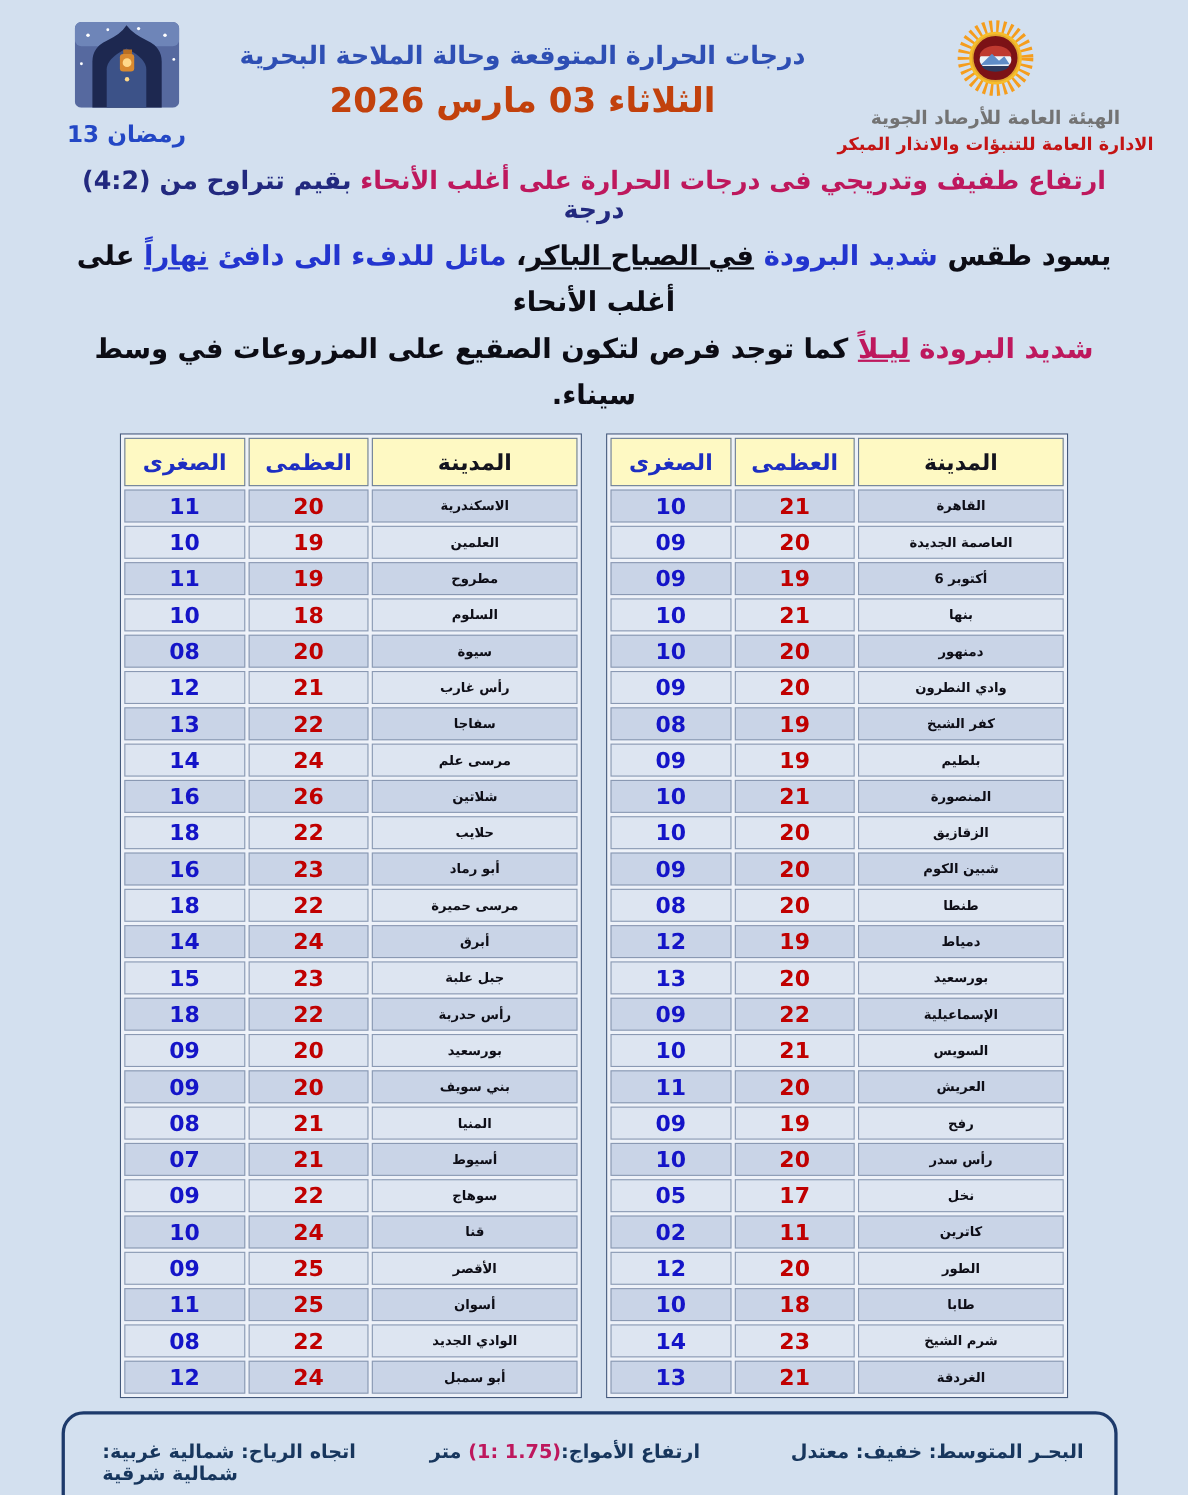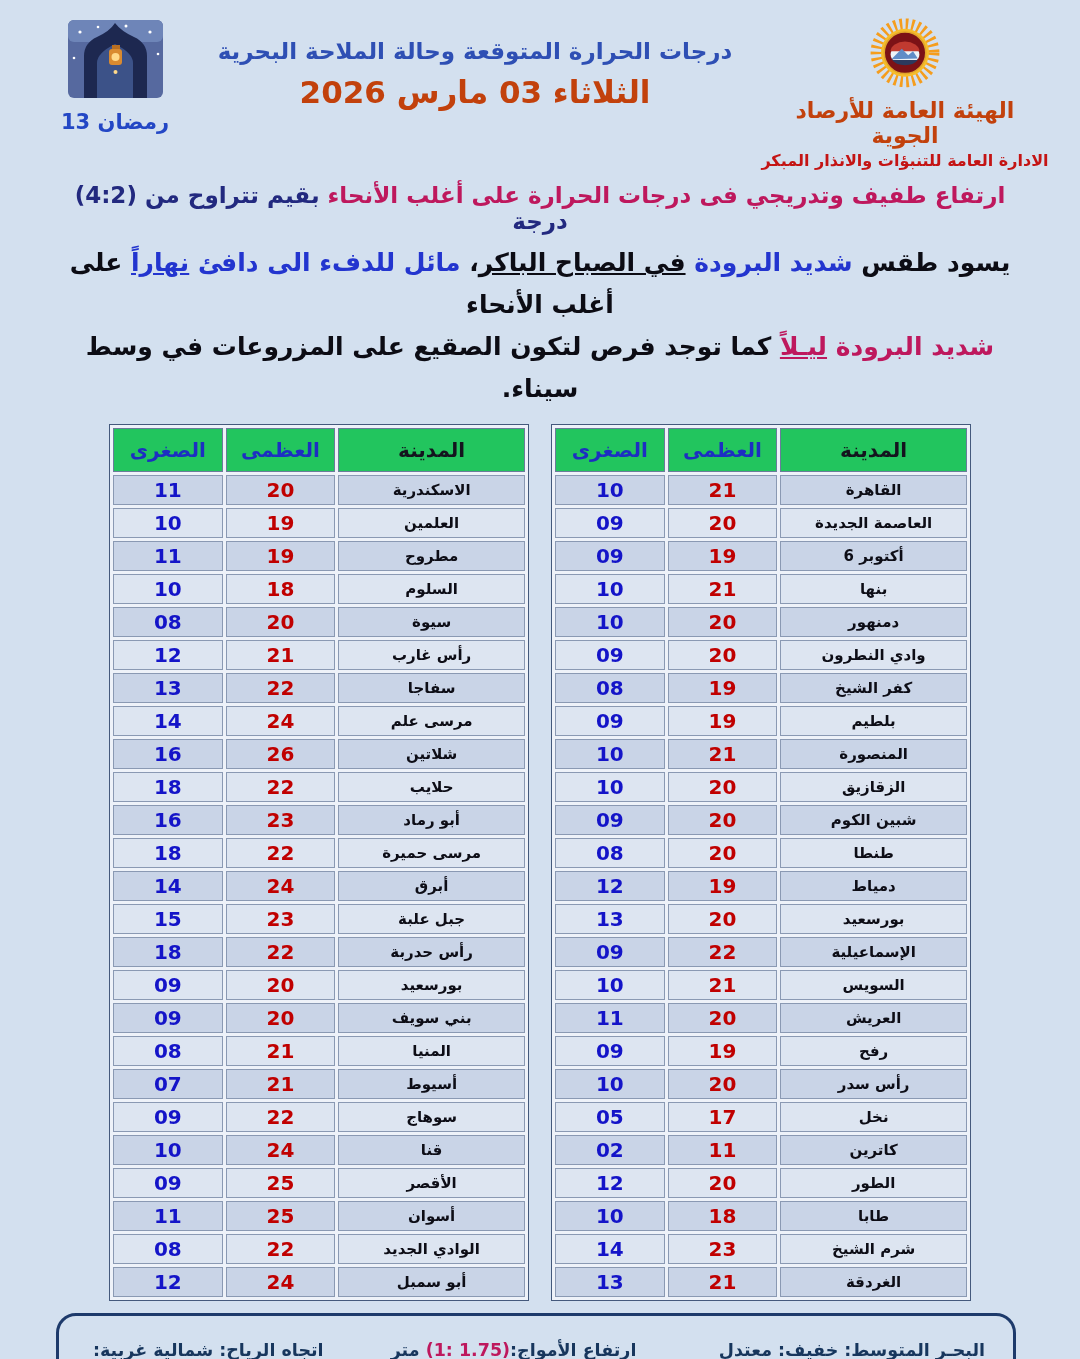--- a/index.html
+++ b/index.html
@@ -2,46 +2,46 @@
 <html lang="ar" dir="rtl"><head>
 <meta charset="utf-8">
 <style>
   html,body{margin:0;padding:0;background:#d3e0ef;}
   .page{position:relative;width:1080px;height:1359px;background:#d3e0ef;overflow:hidden;
         direction:rtl;font-family:"DejaVu Sans",sans-serif;font-weight:bold;color:#0c0c14;}
   
   .header{display:flex;justify-content:space-between;align-items:flex-start;padding:16px 30px 0 40px;}
   .org{width:290px;text-align:center;}
   .org .logo{line-height:0;}
-  .org-l1{color:#c2410c;font-size:22px;margin-top:2px;}
+  .org-l1{color:#737373;font-size:17px;margin-top:2px;}
   .org-l2{color:#c41414;font-size:16px;margin-top:3px;}
   .center{flex:1;text-align:center;padding-top:22px;}
   .title{color:#2e4fb4;font-size:23px;}
   .date{color:#c2410c;font-size:31px;margin-top:10px;}
   .hijri{width:150px;text-align:center;padding-top:4px;}
   .hijri .lantern{line-height:0;}
   .hijri-date{color:#2347c5;font-size:21px;margin-top:12px;}
   
   .sum1{text-align:center;font-size:23px;margin-top:12px;padding:0 60px;}
   .sum2{text-align:center;font-size:25px;line-height:42px;margin-top:8px;padding:0 60px;}
   .red{color:#be185d;}
   .blue{color:#2335cf;}
   .dkblue{color:#22297f;}
   .u{text-decoration:underline;}
   
   .tables{display:flex;justify-content:center;gap:22px;margin-top:14px;}
   table.temps{width:420px;border-collapse:separate;border-spacing:3px;background:#eef2f9;
               border:1px solid #44597c;}
-  table.temps th{background:#22c55e;height:40px;font-size:20px;border:1px solid #6a7c9a;}
+  table.temps th{background:#fef9c3;height:40px;font-size:20px;border:1px solid #6a7c9a;}
   th.h-city{width:46%;color:#14141e;}
   th.h-max,th.h-min{width:27%;color:#1d2ec2;}
   table.temps td{height:26px;text-align:center;border:1px solid #8a99b3;}
   table.temps tr:nth-child(odd) td{background:#c9d4e7;}
   table.temps tr:nth-child(even) td{background:#dde5f1;}
-  td.c-city{font-size:15px;color:#0d0d16;}
+  td.c-city{font-size:12px;color:#0d0d16;}
   td.c-max{font-size:20px;color:#c00000;}
   td.c-min{font-size:20px;color:#1414c8;}
   
   .marine{margin:12px 64px 0 56px;border:3px solid #1d3a6b;border-radius:20px;
           padding:14px 28px 30px 28px;font-size:17.5px;color:#17365d;}
   .m-row{display:flex;margin-top:10px;align-items:baseline;}
   .m-sea{flex:0 0 37%;text-align:right;}
   .m-wave{flex:0 0 31%;text-align:center;}
   .m-wind{flex:1;text-align:left;padding-left:6px;}
 </style>

